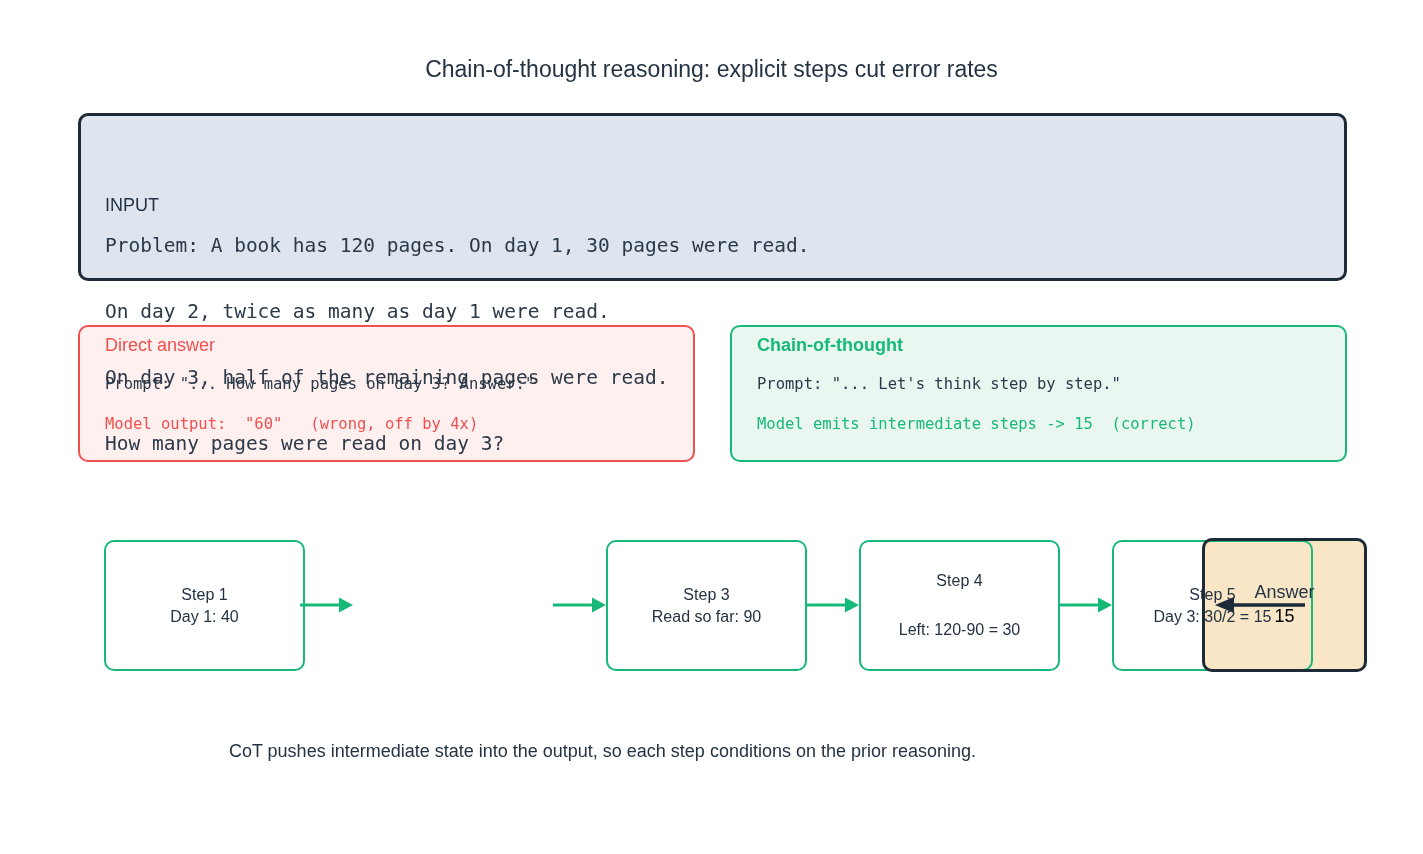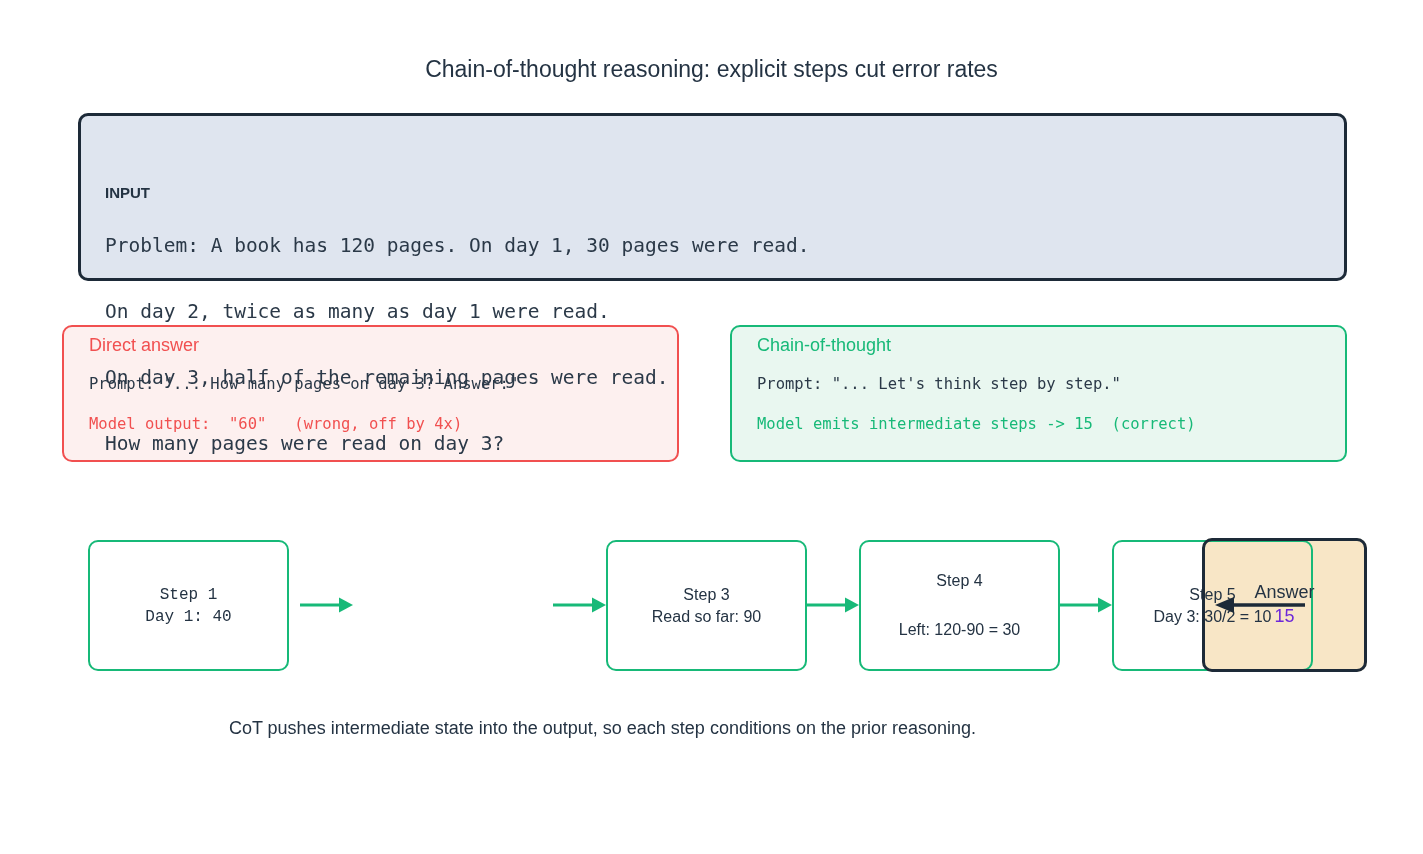--- a/index.html
+++ b/index.html
@@ -13,77 +13,77 @@
   .title{
     position:absolute;left:0;top:35px;width:1423px;
     text-align:center;font-size:23px;color:#243343;margin-top:21px;
   }
   
   .input-panel{
     position:absolute;left:78px;top:113px;width:1269px;height:168px;
     box-sizing:border-box;background:#dfe5ef;border:3px solid #1d2a38;border-radius:10px;
   }
   .input-label{
-    position:absolute;left:105px;top:184px;
-    font-size:15px;color:#243343;z-index:3;font-weight:bold;
+    position:absolute;left:105px;top:195px;
+    font-size:18px;color:#243343;z-index:3;
   }
   .mono{font-family:"DejaVu Sans Mono", monospace;white-space:pre;}
   .input-text{
     position:absolute;left:105px;top:191px;z-index:2;
     font-size:19.5px;line-height:22px;color:#2b3948;
   }
   
   .panel{
     position:absolute;top:325px;width:617px;height:137px;
     box-sizing:border-box;border-radius:10px;
   }
-  .panel.red{left:62px;background:#fdf0ef;border:2.5px solid #f15050;padding-left:11px;}
+  .panel.red{left:78px;background:#fdf0ef;border:2.5px solid #f15050;padding-left:11px;}
   .panel.green{left:730px;background:#e9f7f0;border:2.5px solid #17b978;}
   .panel-title{position:absolute;top:8px;left:25px;font-size:18px;}
   .panel.red .panel-title{color:#f15050;}
-  .panel.green .panel-title{color:#17b978;}
+  .panel.green .panel-title{color:#17b978;font-weight:bold;}
   .panel-prompt{position:absolute;top:48px;left:25px;font-size:15.5px;color:#2b3948;}
   .panel-output{position:absolute;top:88px;left:25px;font-size:15.5px;}
   .panel.red .panel-output{color:#f15050;}
   .panel.green .panel-output{color:#17b978;}
   
   .step-box{
     position:absolute;top:540px;width:201px;height:131px;
     box-sizing:border-box;border:2.5px solid #17b978;border-radius:10px;
     background:transparent;z-index:5;
     display:flex;flex-direction:column;justify-content:center;align-items:center;
     font-size:16px;line-height:22px;color:#243343;text-align:center;
   }
-  .step-1{left:88px;font-family:Liberation Mono, monospace;}.step-2{left:353px;}.step-3{left:606px;justify-content:center;}
+  .step-1{left:104px;}.step-2{left:353px;}.step-3{left:606px;justify-content:center;}
   .step-4{left:859px;gap:27px;}.step-5{left:1112px;}
   
   .answer-fill{
     position:absolute;left:1202px;top:538px;width:165px;height:134px;
     box-sizing:border-box;background:#f8e6c6;border-radius:10px;z-index:4;
   }
   .answer-border{
     position:absolute;left:1202px;top:538px;width:165px;height:134px;
     box-sizing:border-box;border:3.5px solid #1d2a38;border-radius:10px;z-index:6;
   }
   .answer-label{
     position:absolute;left:1202px;top:582px;width:165px;text-align:center;
     font-size:18px;color:#243343;z-index:7;
   }
   .answer-value{
     position:absolute;left:1202px;top:606px;width:165px;text-align:center;
-    font-size:18px;color:#6d28d9;z-index:7;
+    font-size:18px;color:#000000;z-index:7;
   }
   
   .arrow-layer{
     position:absolute;left:0;top:0;width:1423px;height:854px;
     z-index:8;pointer-events:none;
   }
   
   .caption{
-    position:absolute;left:0;top:718px;width:1205px;
+    position:absolute;left:0;top:741px;width:1205px;
     text-align:center;font-size:18px;color:#243343;
   }
 </style>
 </head>
 <body>
 
 <div class="canvas">
 
   <div class="title">Chain-of-thought reasoning: explicit steps cut error rates</div>
 
@@ -117,21 +117,21 @@
   <div class="step-box step-3">
     <div>Step 3</div>
     <div>Read so far: 90</div>
   </div>
   <div class="step-box step-4">
     <div>Step 4</div>
     <div>Left: 120-90 = 30</div>
   </div>
   <div class="step-box step-5">
     <div>Step 5</div>
-    <div>Day 3: 30/2 = 10</div>
+    <div>Day 3: 30/2 = 15</div>
   </div>
 
   <div class="answer-border"></div>
   <div class="answer-label">Answer</div>
   <div class="answer-value">15</div>
 
   <svg class="arrow-layer" width="1423" height="854" viewBox="0 0 1423 854">
     <g>
       <line x1="300" y1="605" x2="340" y2="605" stroke="#17b978" stroke-width="3"></line>
       <polygon points="353,605 339,597.5 339,612.5" fill="#17b978"></polygon>

